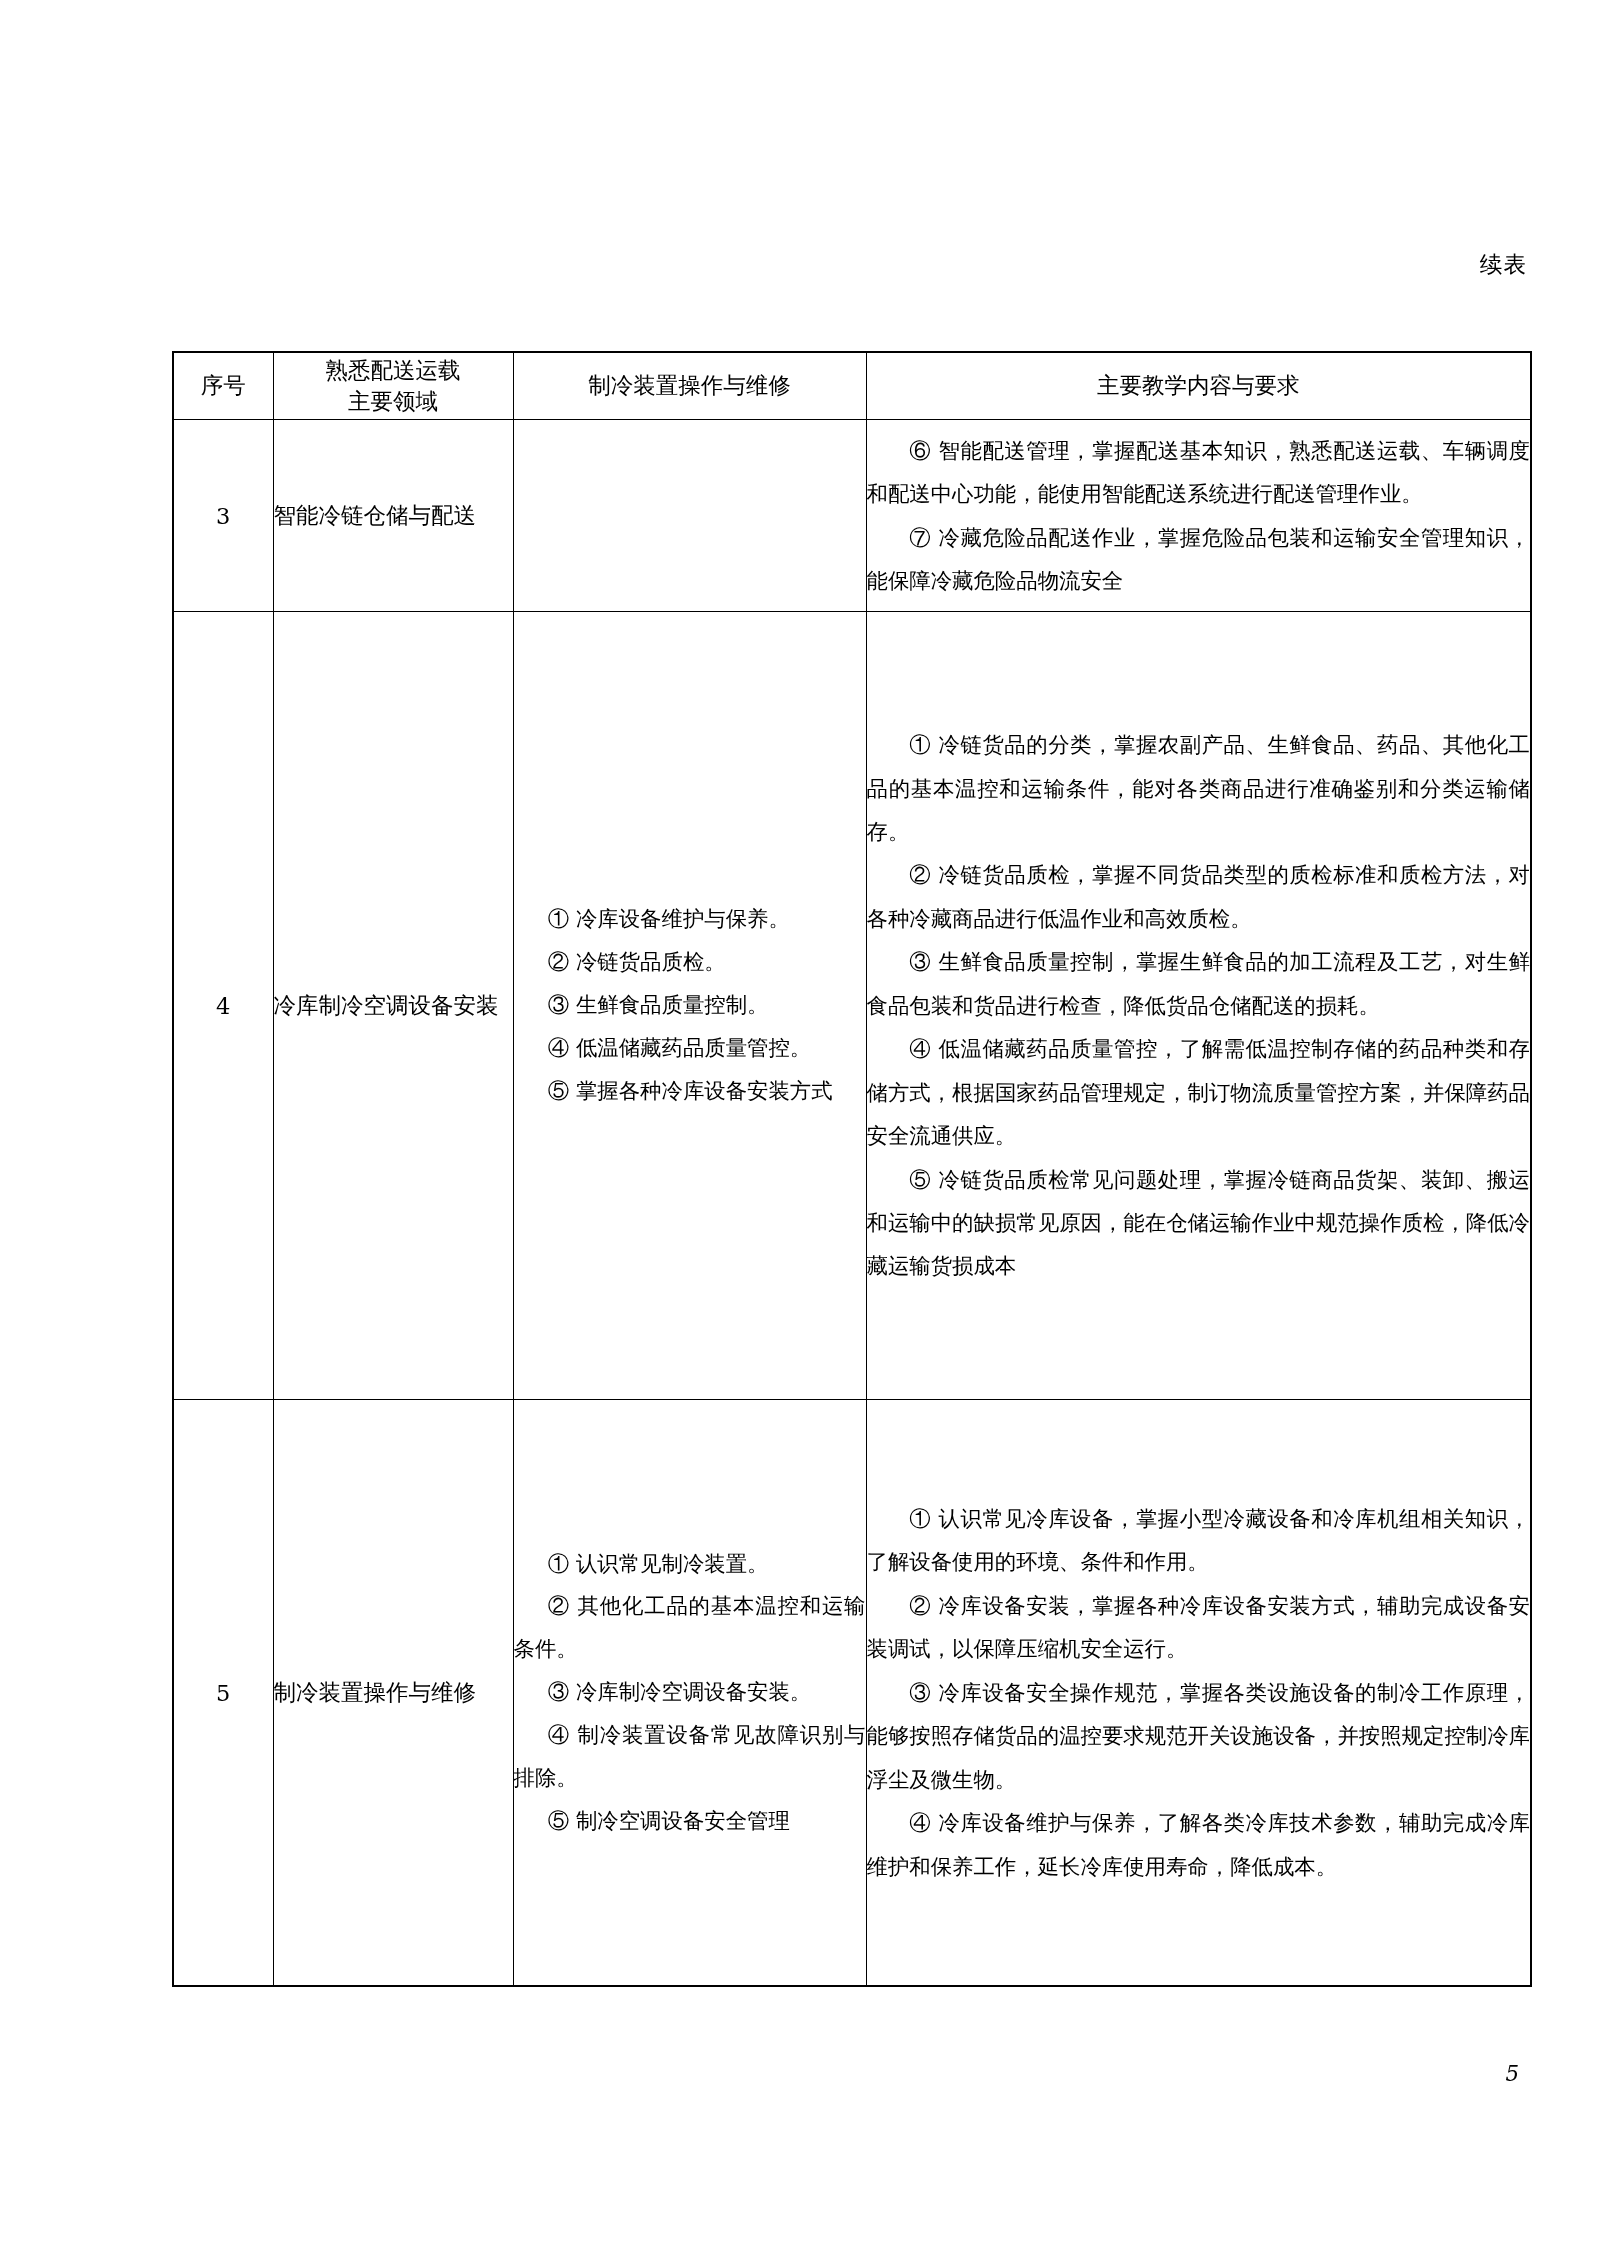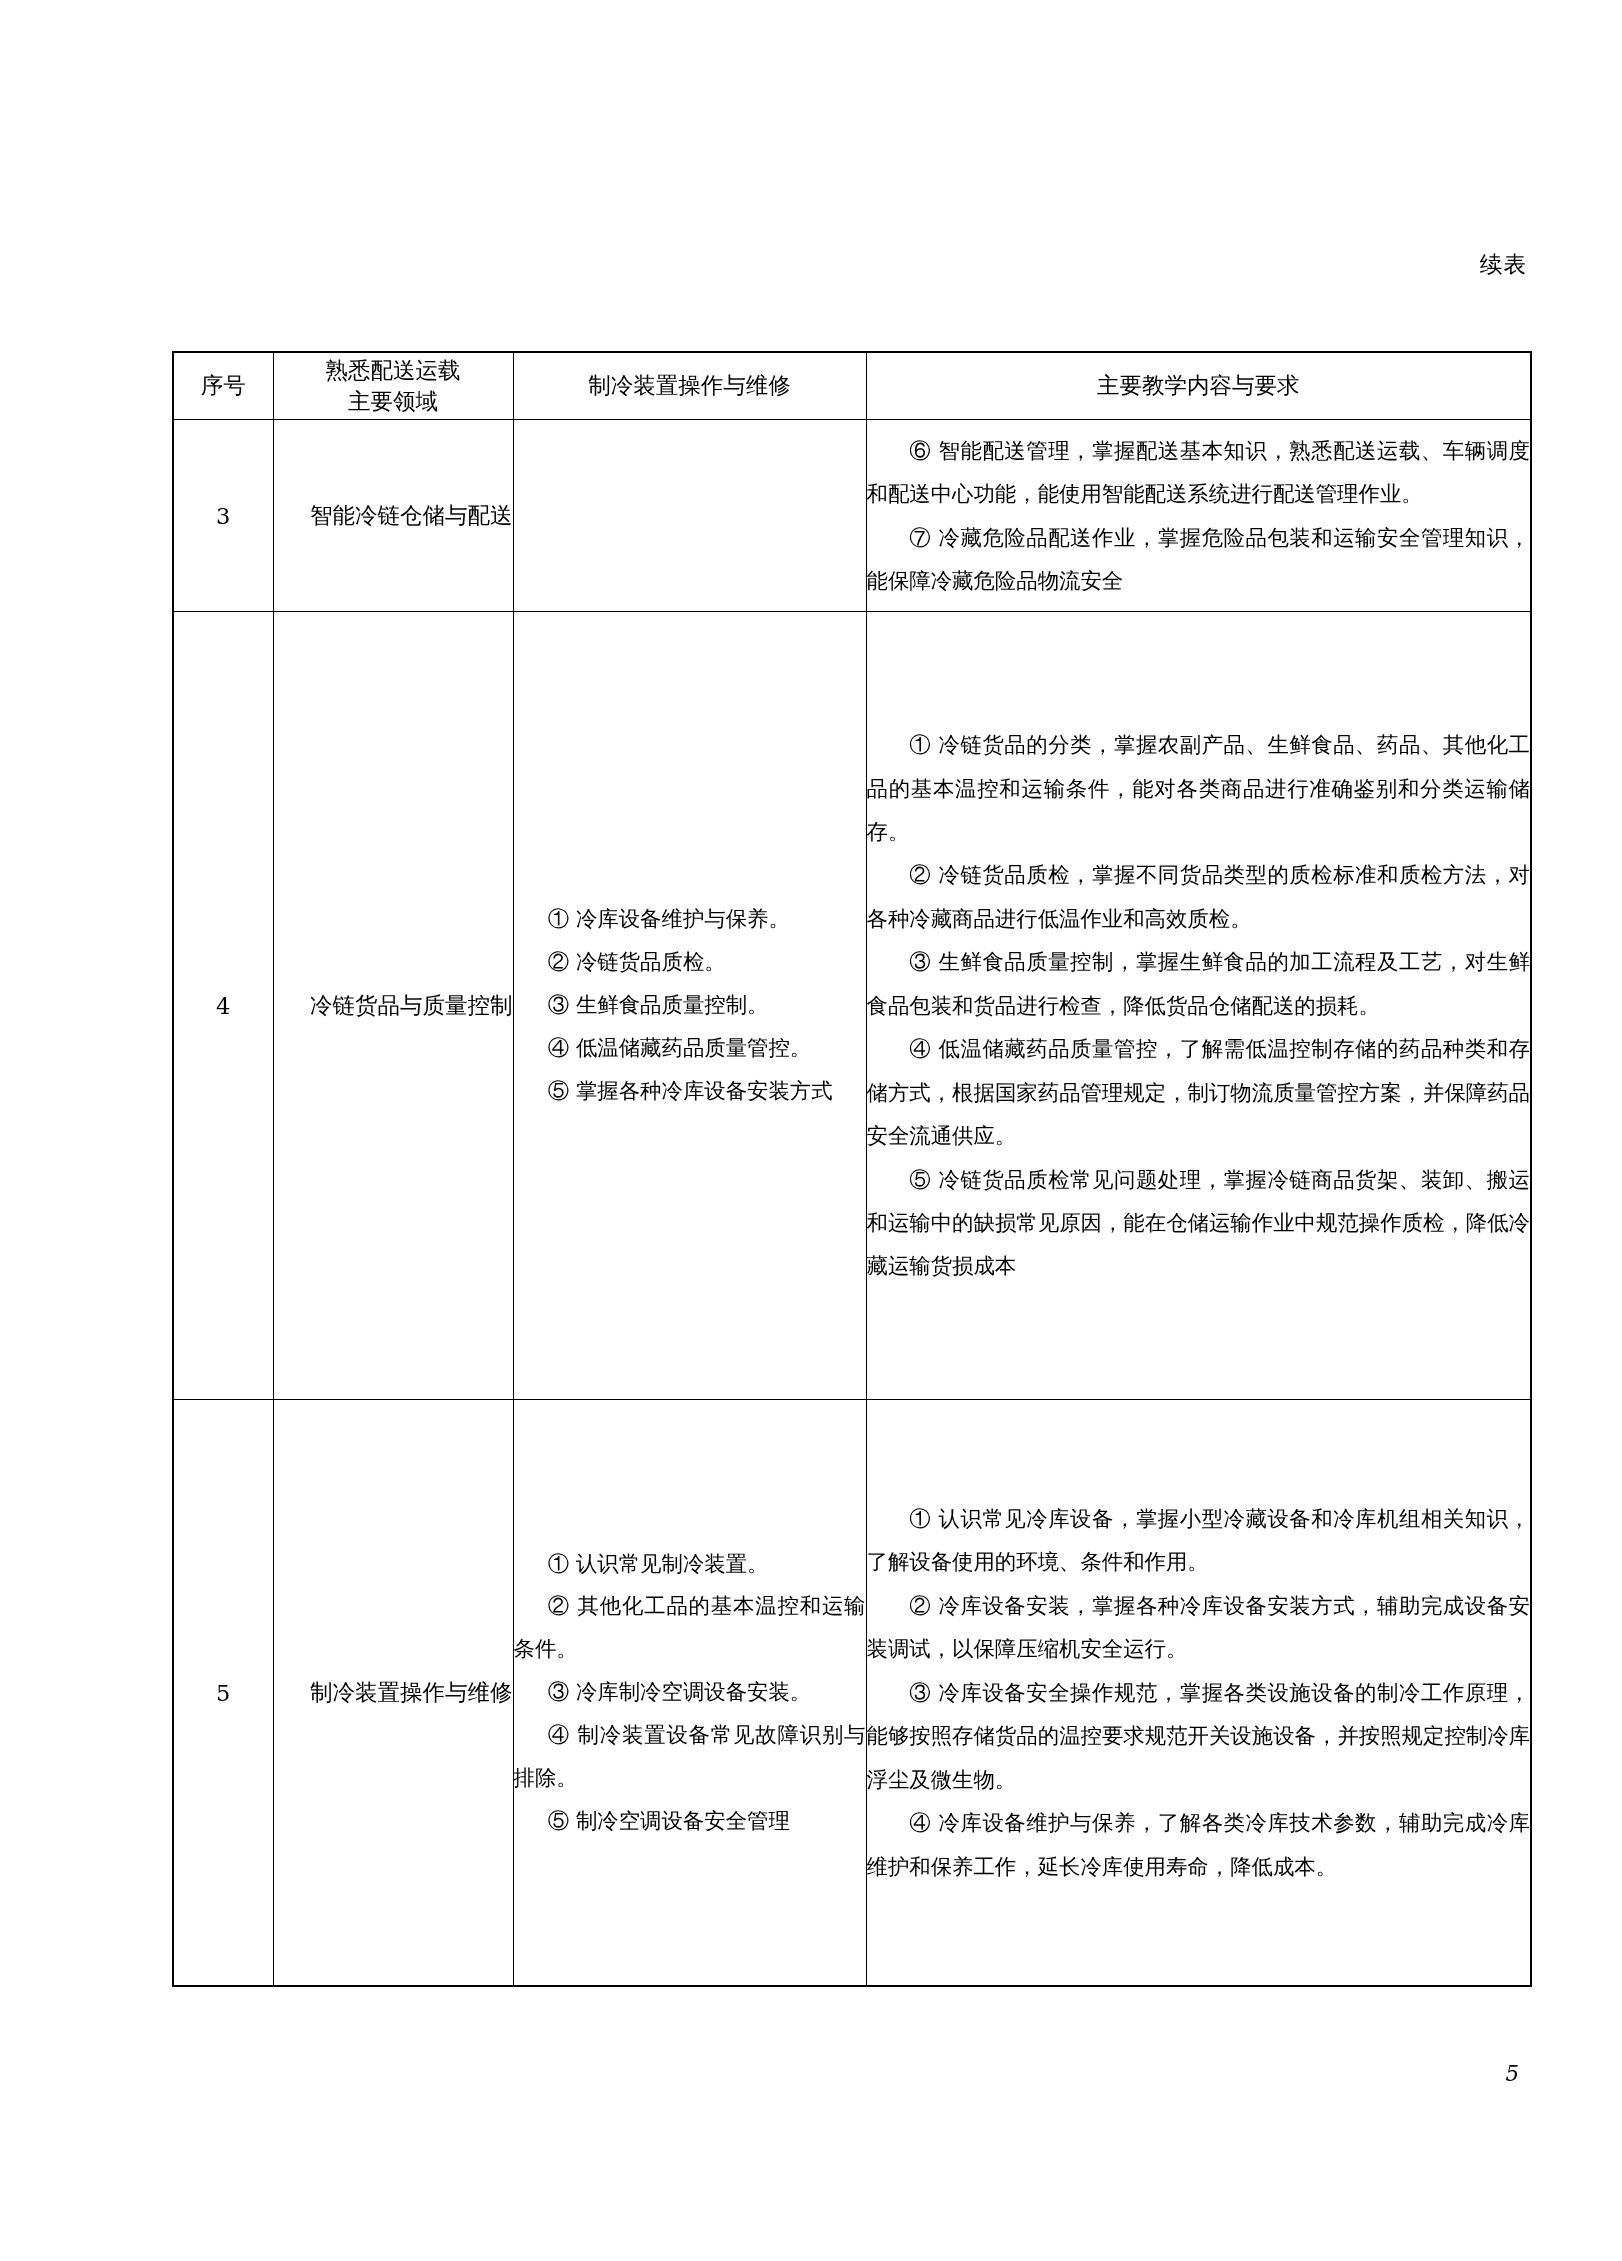--- a/index.html
+++ b/index.html
@@ -68,21 +68,21 @@
   }
   thead .hdr-two-line { padding: 4.5px 0; }
 
   
   td.cell-no {
     text-align: center;
     font-size: 22.5px;
     font-family: "DejaVu Serif", "Liberation Serif", serif;
   }
   td.cell-area {
-    text-align: right;
+    text-align: left;
     font-size: 22.5px;
     line-height: 1.95;
     padding: 0 10px;
   }
   td.cell-task {
     font-size: 21.4px;
     line-height: 2.0;
     padding: 14.6px 11.2px 14.6px 12.4px;
     vertical-align: top;
     text-align: justify;
@@ -150,21 +150,21 @@
         <td class="cell-area">智能冷链仓储与配送</td>
         <td class="cell-task"></td>
         <td class="cell-teach">
           <p>⑥ 智能配送管理，掌握配送基本知识，熟悉配送运载、车辆调度和配送中心功能，能使用智能配送系统进行配送管理作业。</p>
           <p>⑦ 冷藏危险品配送作业，掌握危险品包装和运输安全管理知识，能保障冷藏危险品物流安全</p>
         </td>
       </tr>
 
       <tr class="row-4">
         <td class="cell-no">4</td>
-        <td class="cell-area">冷链货品与质量控制</td>
+        <td class="cell-area">冷库制冷空调设备安装</td>
         <td class="cell-task">
           <p>① 冷库设备维护与保养。</p>
           <p>② 冷链货品质检。</p>
           <p>③ 生鲜食品质量控制。</p>
           <p>④ 低温储藏药品质量管控。</p>
           <p>⑤ 掌握各种冷库设备安装方式</p>
         </td>
         <td class="cell-teach">
           <p>① 冷链货品的分类，掌握农副产品、生鲜食品、药品、其他化工品的基本温控和运输条件，能对各类商品进行准确鉴别和分类运输储存。</p>
           <p>② 冷链货品质检，掌握不同货品类型的质检标准和质检方法，对各种冷藏商品进行低温作业和高效质检。</p>

